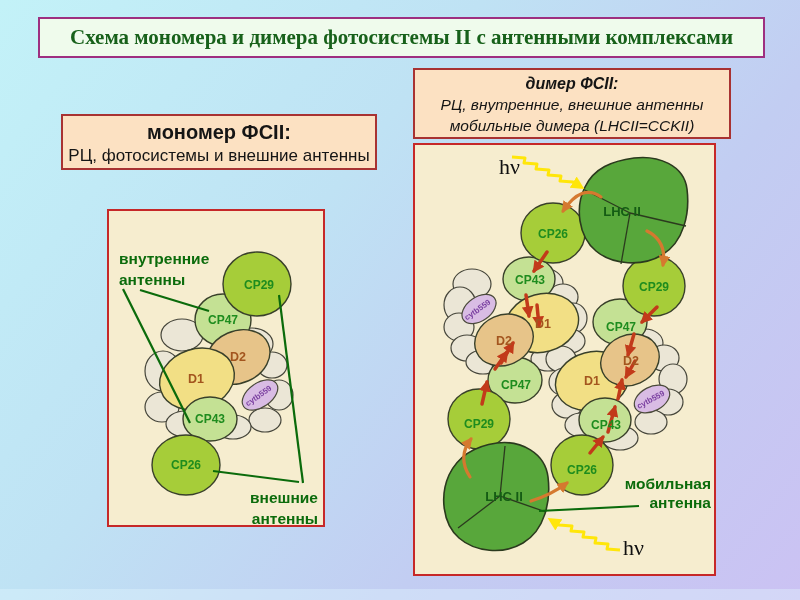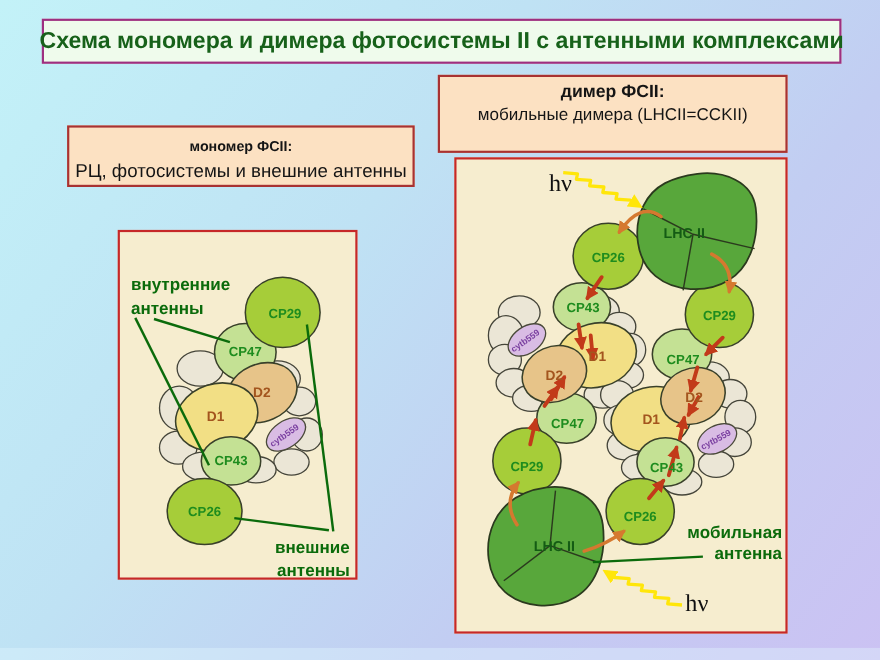--- a/index.html
+++ b/index.html
@@ -7,26 +7,26 @@
     position:relative;width:800px;height:600px;overflow:hidden;
     background:linear-gradient(128deg,#c3f2f8 0%,#bfe2f4 38%,#c2cdf2 68%,#cbc2f3 100%);
     font-family:"Liberation Sans",sans-serif;
   }
   .bottom-strip{position:absolute;left:0;bottom:0;width:800px;height:11px;background:rgba(225,246,255,.38);}
   .title-box{
     position:absolute;left:38px;top:17px;width:723px;height:37px;
     background:#effbec;border:2px solid #9e2f80;
     display:flex;align-items:center;justify-content:center;
   }
-  .title-box .t{font-family:Liberation Sans, sans-serif;font-weight:bold;font-size:21px;color:#17611a;white-space:nowrap;}
+  .title-box .t{font-family:Liberation Serif, serif;font-weight:bold;font-size:21px;color:#17611a;white-space:nowrap;}
   .info-box{position:absolute;background:#fce1c2;border:2px solid #a83232;color:#151515;text-align:center;box-sizing:border-box;}
   .info-box .hd{font-weight:bold;}
   .monomer-box{left:61px;top:114px;width:316px;height:56px;padding-top:5px;font-size:17px;line-height:23px;}
-  .monomer-box .hd{font-size:13px;}
-  .dimer-box{left:398px;top:68px;width:318px;height:71px;padding-top:3px;font-size:15.5px;line-height:21px;}
+  .monomer-box .hd{font-size:20px;}
+  .dimer-box{left:413px;top:68px;width:318px;height:71px;padding-top:3px;font-size:15.5px;line-height:21px;font-style:italic;}
   .dimer-box .hd{font-size:16px;}
   .panel{position:absolute;background:#f6edcf;border:2px solid #c62828;box-sizing:border-box;}
   .panel-left{left:107px;top:209px;width:218px;height:318px;}
   .panel-right{left:413px;top:143px;width:303px;height:433px;}
   .panel svg{display:block;}
   
   .gb{fill:#ebe6d6;stroke:#45453a;stroke-width:1.2;}
   .og{fill:#a6cd39;stroke:#39402a;stroke-width:1.4;}
   .ig{fill:#c4e194;stroke:#39402a;stroke-width:1.4;}
   .d1f{fill:#f2df85;stroke:#39402a;stroke-width:1.4;}
@@ -56,20 +56,21 @@
     <span class="t">Схема мономера и димера фотосистемы II с антенными комплексами</span>
   </div>
 
   <div class="info-box monomer-box">
     <div class="hd">мономер ФСII:</div>
     <div>РЦ, фотосистемы и внешние антенны</div>
   </div>
 
   <div class="info-box dimer-box">
     <div class="hd">димер ФСII:</div>
+    <div>РЦ, внутренние, внешние антенны</div>
     <div>мобильные димера (LHCII=CCKII)</div>
   </div>
 
   <div class="panel panel-left">
     <svg width="214" height="314" viewBox="0 0 214 314">
       <g>
         <ellipse class="gb" cx="73" cy="124" rx="21" ry="16"></ellipse>
         <ellipse class="gb" cx="54" cy="160" rx="18" ry="20"></ellipse>
         <ellipse class="gb" cx="53" cy="196" rx="17" ry="15"></ellipse>
         <ellipse class="gb" cx="76" cy="213" rx="19" ry="13"></ellipse>

